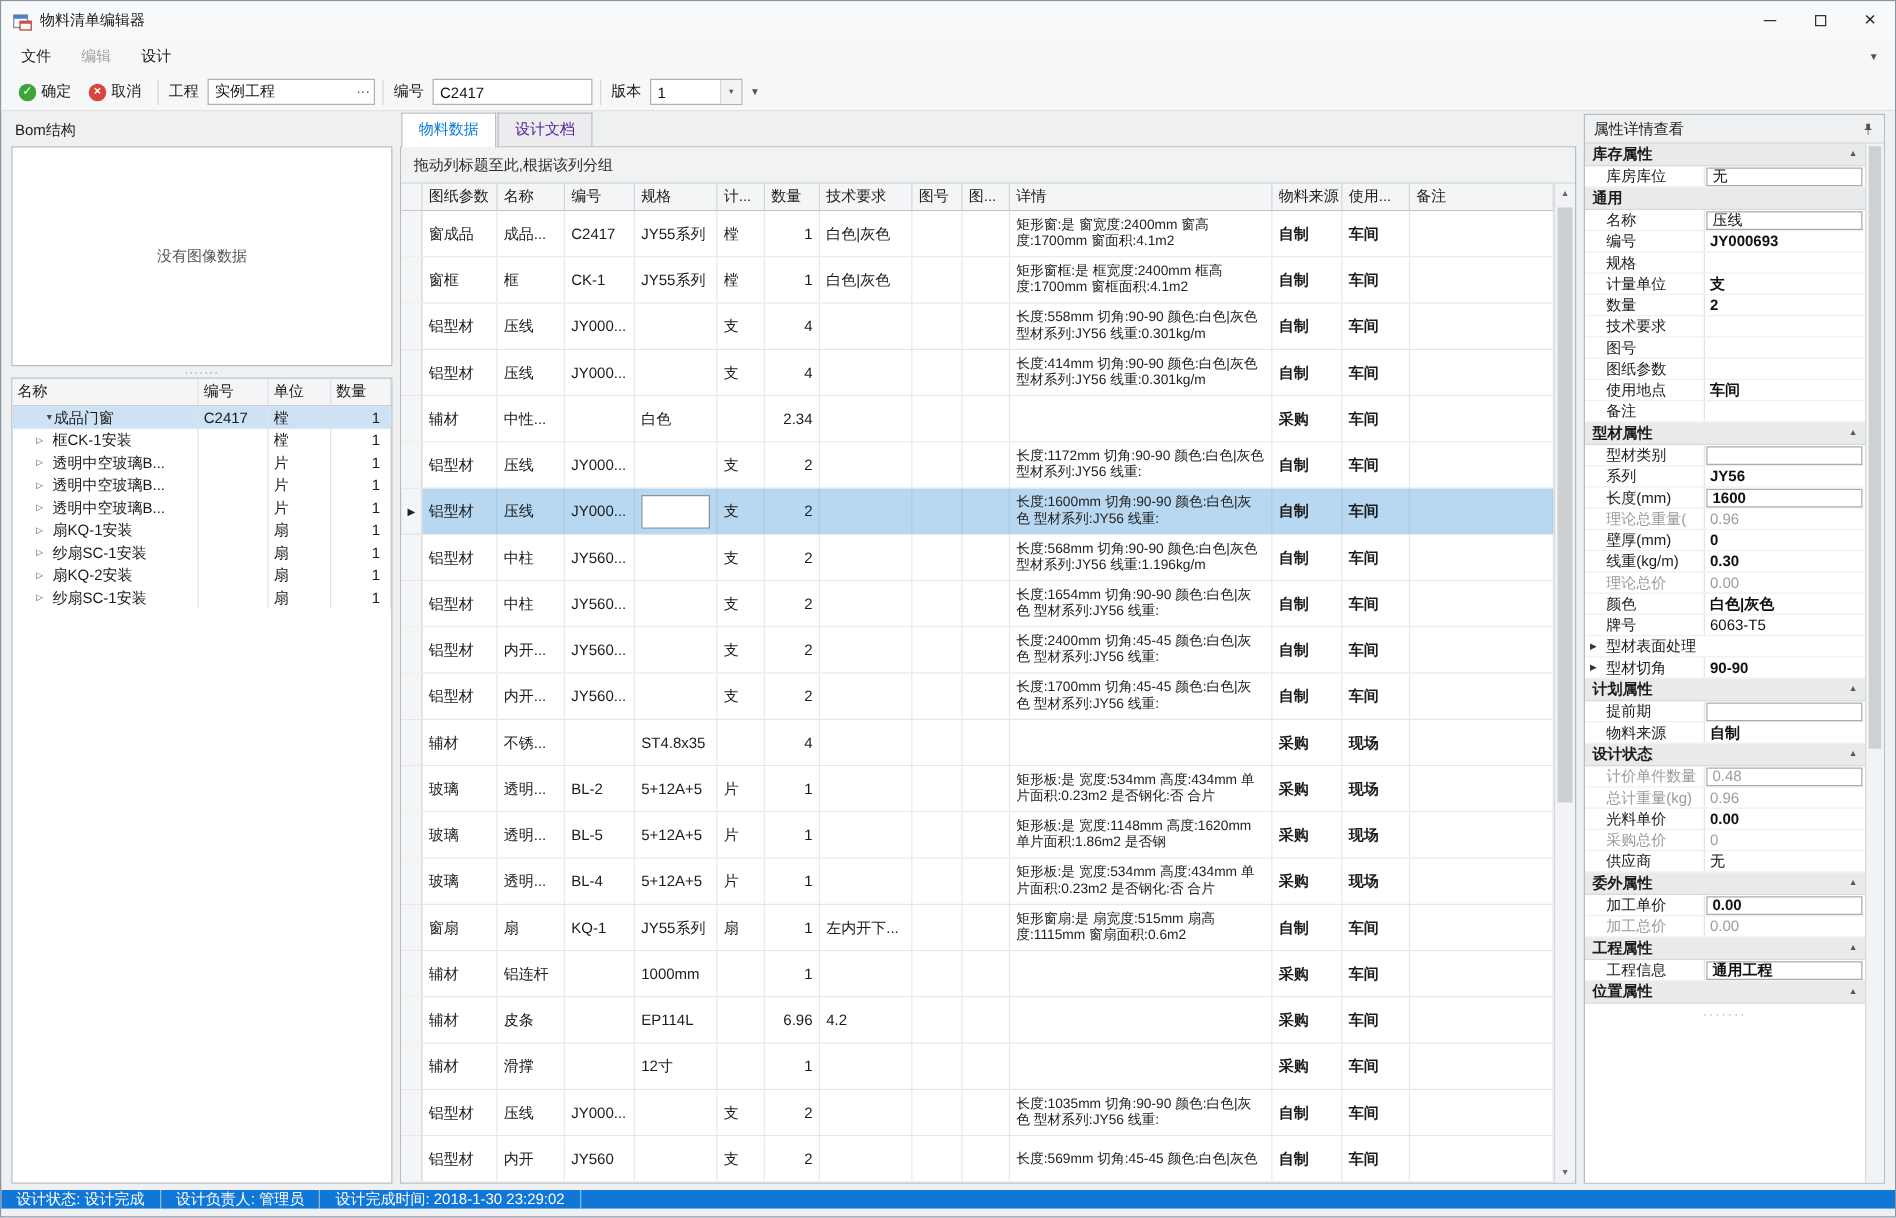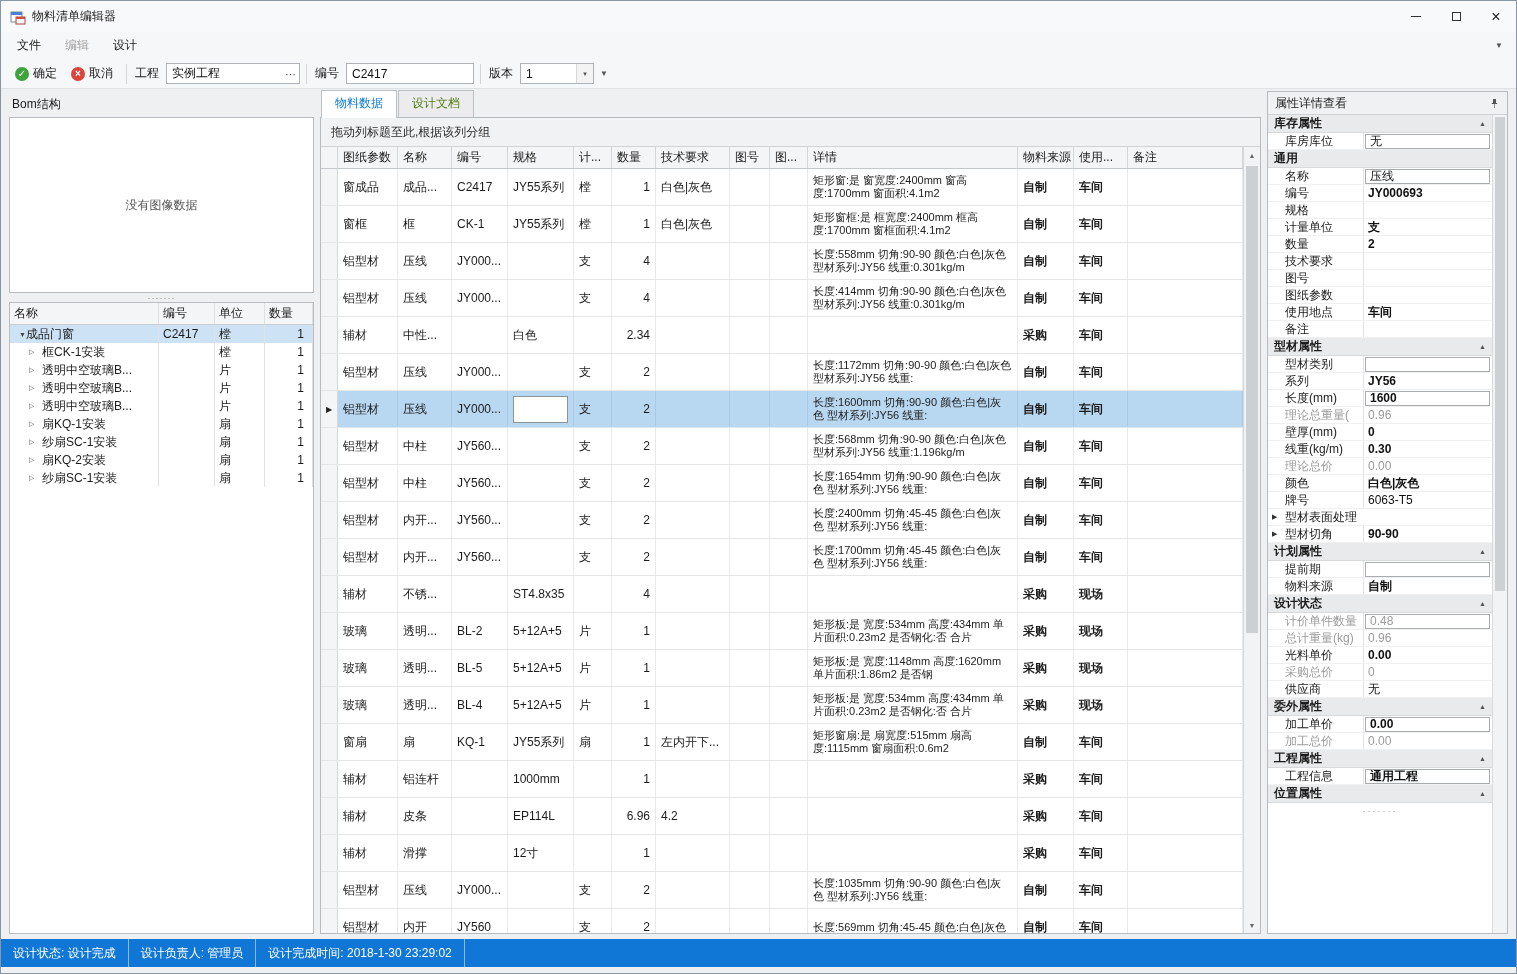--- a/index.html
+++ b/index.html
@@ -52,21 +52,21 @@
   .tcell{font-size:12px;color:#1b1b1b;padding:0 4px;border-right:1px solid #dfe2e5;overflow:hidden;white-space:nowrap;display:flex;align-items:center;flex:none;}
   .tcell.grow{flex:1;min-width:0;}
   .tcell.num{justify-content:flex-end;padding-right:8px;}
   .trow{display:flex;height:18px;flex:none;}
   .trow.tsel{background:#cde2f5;}
   .tarrow{display:inline-block;width:13px;font-size:7px;color:#444;flex:none;}
 
   
   .center-panel{flex:1;display:flex;flex-direction:column;min-width:0;min-height:0;}
   .tabs{display:flex;height:26px;align-items:flex-end;padding-left:1px;flex:none;}
-  .tab{font-size:12px;padding:4px 13px 5px 13px;color:#4d7c0f;background:#ececee;border:1px solid #bcc0c4;border-bottom:none;margin-right:1px;}
+  .tab{font-size:12px;padding:4px 13px 5px 13px;color:#4c1d95;background:#ececee;border:1px solid #bcc0c4;border-bottom:none;margin-right:1px;}
   .tab.active{background:#fff;color:#0a79d5;position:relative;margin-bottom:-1px;padding-bottom:6px;z-index:3;}
   .grid-wrap{flex:1;border:1px solid #b7bbbf;background:#fff;display:flex;flex-direction:column;min-height:0;position:relative;z-index:1;}
   .group-hint{height:29px;background:#f1f2f3;border-bottom:1px solid #cfd3d6;font-size:12px;color:#2b2b2b;display:flex;align-items:center;padding-left:10px;flex:none;}
   .gview{flex:1;display:flex;min-height:0;}
   .gmain{flex:1;display:flex;flex-direction:column;min-width:0;overflow:hidden;}
   .gheader{display:flex;height:22px;background:#f4f5f6;border-bottom:1px solid #c4c8cc;flex:none;}
   .hcell{font-size:12px;color:#1b1b1b;padding:0 5px;border-right:1px solid #d4d7da;white-space:nowrap;overflow:hidden;flex:none;display:flex;align-items:center;}
   .hcell.flexcol{flex:1;min-width:0;}
   .ind{width:17px;background:#f4f5f6;border-right:1px solid #d4d7da;flex:none;display:flex;align-items:center;justify-content:center;font-size:8px;color:#222;}
   .gbody{flex:1;overflow:hidden;}
@@ -101,21 +101,21 @@
   .pval{flex:1;min-width:0;font-size:12px;color:#111;padding:0 4px;display:flex;align-items:center;white-space:nowrap;overflow:hidden;}
   .pval.bold{font-weight:bold;}
   .gray{color:#9b9b9b;}
   .pval.boxed{border:1px solid #a8acb0;margin:0 2px 0 1px;height:15px;align-self:center;background:#fff;}
   .rp-grip{height:16px;display:flex;align-items:center;justify-content:center;color:#9a9a9a;font-size:9px;letter-spacing:2px;flex:none;}
   .rp-filler{flex:1;background:#fff;}
   .rp-scroll{width:15px;background:#f2f3f4;border-left:1px solid #d8dadc;position:relative;flex:none;}
   .rp-thumb{position:absolute;top:2px;left:2px;right:2px;height:58%;background:#ced1d4;}
 
   
-  .statusbar{height:28px;background:#1177d7;display:flex;align-items:center;color:#fff;font-size:12px;flex:none;}
+  .statusbar{height:15px;background:#1177d7;display:flex;align-items:center;color:#fff;font-size:12px;flex:none;}
   .sseg{padding:0 12px;display:flex;align-items:center;height:100%;white-space:nowrap;}
   .ssep{width:1px;height:100%;background:rgba(255,255,255,.5);flex:none;}
   .bottom-strip{height:6px;background:#eef0f1;flex:none;}
 </style>
 </head>
 <body>
 
 <div class="window">
 
   <div class="titlebar">
@@ -191,21 +191,21 @@
       </div>
       <div class="tree">
         <div class="tree-header">
             <div class="tcell grow">名称</div>
             <div class="tcell" style="width: 56px;">编号</div>
             <div class="tcell" style="width: 50px;">单位</div>
             <div class="tcell" style="width: 48px;">数量</div>
           </div>
         <div class="tree-body">
             <div class="trow tsel">
-              <div class="tcell grow" style="padding-left: 3px; text-align: right;"><span class="tarrow">▼</span>成品门窗</div>
+              <div class="tcell grow" style="padding-left: 20px; text-align: right;"><span class="tarrow">▼</span>成品门窗</div>
               <div class="tcell" style="width: 56px;">C2417</div>
               <div class="tcell" style="width: 50px;">樘</div>
               <div class="tcell num" style="width: 48px;">1</div>
             </div>
             <div class="trow">
               <div class="tcell grow" style="padding-left: 19px;"><span class="tarrow">▷</span>框CK-1安装</div>
               <div class="tcell" style="width: 56px;"></div>
               <div class="tcell" style="width: 50px;">樘</div>
               <div class="tcell num" style="width: 48px;">1</div>
             </div>

